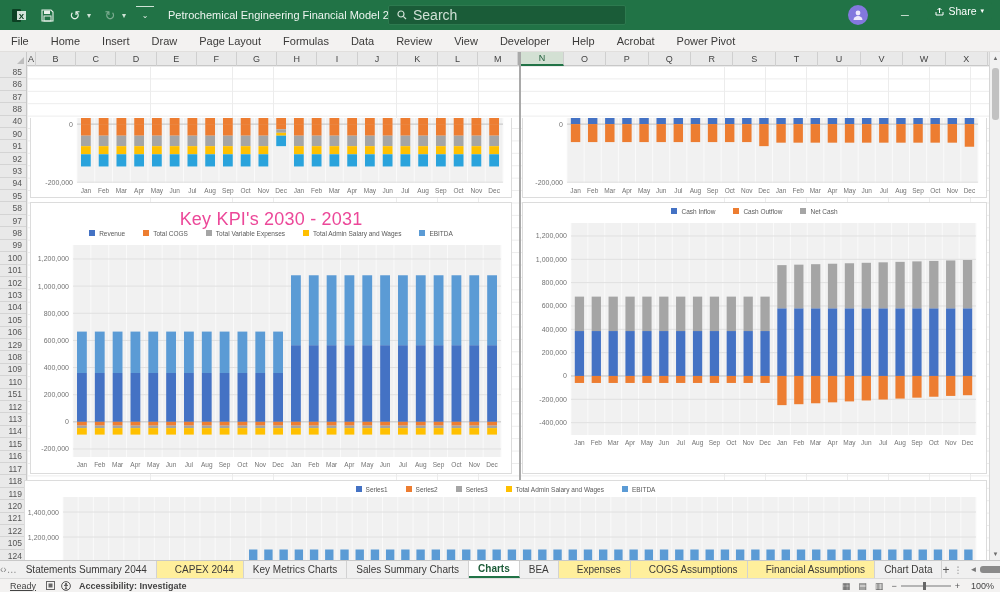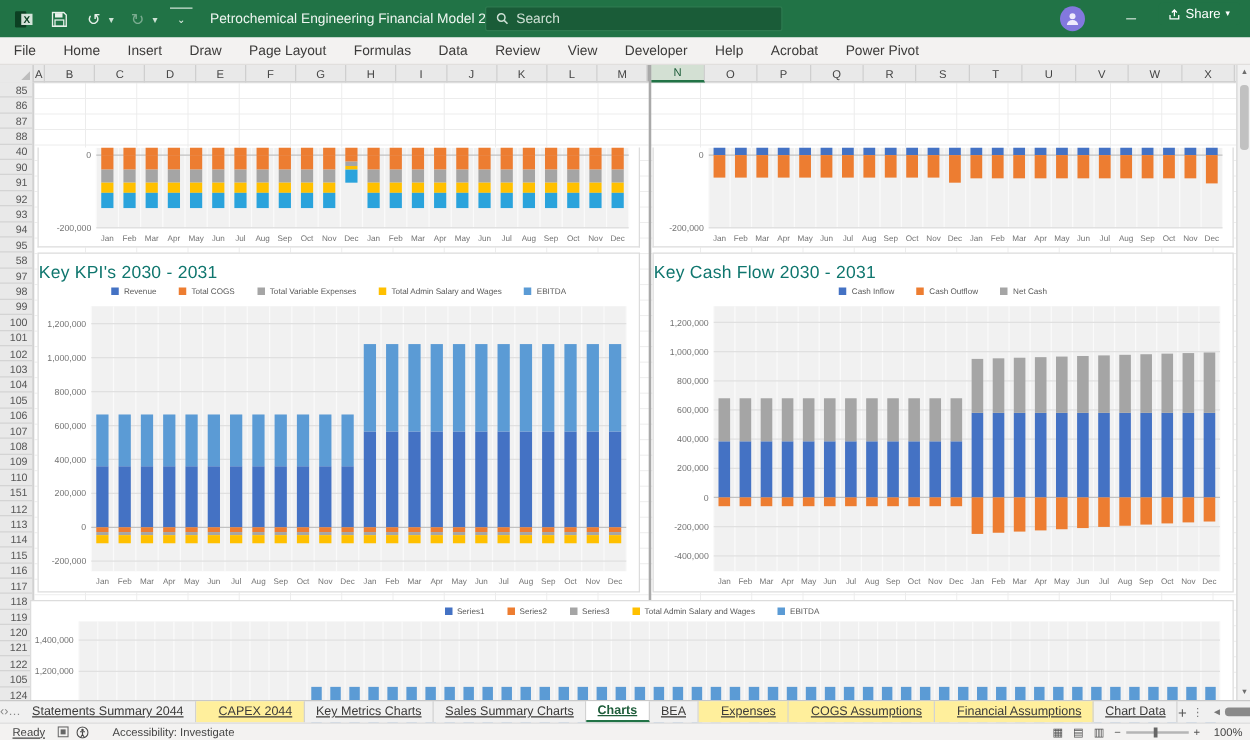--- a/index.html
+++ b/index.html
@@ -8,21 +8,21 @@
 
   
   #titlebar { position:absolute; left:0; top:0; width:1000px; height:30px; background:#217346; display:flex; align-items:center; color:#fff; }
   .qat { display:flex; align-items:center; gap:10px; padding-left:10px; }
   .qat .qbtn { width:18px; height:18px; display:flex; align-items:center; justify-content:center; font-size:13px; color:#e8f1ea; }
   .qbtn.dim { opacity:.45; }
   .qat .caret { font-size:8px; margin-left:-7px; color:#cfe3d6; }
   #title-text { margin-left:14px; font-size:11px; color:#eef5f0; white-space:nowrap; }
   #searchbox { position:absolute; left:388px; top:5px; width:238px; height:20px; background:#1a5c38; border:1px solid #2d7a4f; border-radius:2px; display:flex; align-items:center; padding-left:8px; gap:6px; }
   #searchbox .mag { width:10px; height:10px; }
-  #searchbox .ph { font-size:11px; color:#cfe0d5; }
+  #searchbox .ph { font-size:14px; color:#cfe0d5; }
   #tb-right { position:absolute; right:0; top:0; height:30px; display:flex; align-items:center; }
   #avatar { width:20px; height:20px; border-radius:50%; background:#8378de; display:flex; align-items:center; justify-content:center; margin-right:18px; }
   .winbtn { width:38px; height:30px; display:flex; align-items:center; justify-content:center; font-size:11px; color:#e8f1ea; }
 
   
   #ribbon { position:absolute; left:0; top:30px; width:1000px; height:22px; background:#f3f2f1; border-bottom:1px solid #e1dfdd; display:flex; align-items:center; }
   .rtab { font-size:11px; color:#3b3a39; padding:0 11px; height:22px; display:flex; align-items:center; white-space:nowrap; }
   #share-btn { position:absolute; right:8px; top:2px; height:18px; background:#217346; color:#fff; border-radius:3px; font-size:10.5px; display:flex; align-items:center; gap:4px; padding:0 8px; }
 
   
@@ -40,48 +40,48 @@
   #pane-split { position:absolute; left:519px; top:0; width:2px; height:508px; background:#a9a9a9; }
   
   #vscroll { position:absolute; right:0; top:0; width:11px; height:508px; background:#f1f1f1; border-left:1px solid #d6d6d6; }
   .varrow { width:11px; height:12px; display:flex; align-items:center; justify-content:center; font-size:6px; color:#6d6d6d; }
   #vthumb { position:absolute; left:2px; top:16px; width:7px; height:52px; background:#c1c1c1; border-radius:3px; }
   #vscroll .down { position:absolute; bottom:0; }
 
   
   .chart { position:absolute; background:#fff; border:1px solid #dcdcdc; overflow:hidden; }
   .chart.cut { border-top:none; }
-  .c-title { font-size:14px; color:#0f766e; padding-top:6px; height:22px; letter-spacing:.2px; }
+  .c-title { text-align:center; font-size:18px; color:#ec4899; padding-top:6px; height:22px; letter-spacing:.2px; }
   .c-title:empty { display:none; }
   .legend { display:flex; justify-content:center; gap:18px; align-items:center; height:16px; }
   .legend:empty { display:none; }
   .lg-item { display:flex; align-items:center; gap:4px; font-size:6.5px; color:#595959; }
   .lg-sw { width:6px; height:6px; display:inline-block; }
   #c1 { left:30px;  top:66px;  width:482px; height:80px; }
   #c2 { left:522px; top:66px;  width:465px; height:80px; }
   #c3 { left:30px;  top:150px; width:482px; height:272px; }
   #c4 { left:522px; top:150px; width:465px; height:272px; }
   #c5 { left:24px;  top:428px; width:963px; height:132px; }
 
   
   #tabbar { position:absolute; left:0; top:560px; width:1000px; height:18px; background:#f0f0f0; border-top:1px solid #c8c8c8; display:flex; align-items:stretch; font-size:10px; color:#444; }
   .tnav { width:16px; display:flex; align-items:center; justify-content:center; color:#888; font-size:10px; }
-  .stab { display:flex; align-items:center; padding:0 9px; border-right:1px solid #d2d2d2; white-space:nowrap; color:#3b3a39;text-decoration:underline; }
+  .stab { display:flex; align-items:center; padding:0 9px; border-right:1px solid #d2d2d2; white-space:nowrap; color:#3b3a39; }
   .stab.hl { background:#ffef9c;padding-left:18px; }
   .stab.active { background:#fff; font-weight:bold; color:#1d5c39; border-bottom:2px solid #217346; }
   .addsheet { width:22px; display:flex; align-items:center; justify-content:center; font-size:12px; color:#555; }
   #hscroll { margin-left:auto; display:flex; align-items:center; gap:3px; padding-right:4px; color:#777; }
   #hthumb { width:30px; height:7px; background:#8a8a8a; border-radius:3px; }
   .hdots { font-size:9px; color:#777; padding:0 4px; }
 
   
   #statusbar { position:absolute; left:0; top:578px; width:1000px; height:14px; background:#f3f2f1; border-top:1px solid #dcdcdc; display:flex; align-items:center; font-size:9px; color:#444; }
   #status-ready { padding:0 10px;text-decoration:underline; }
   .sb-ico { display:flex; align-items:center; margin-right:6px; }
-  #sb-access { font-weight:normal; margin-left:13px; }
+  #sb-access { font-weight:bold; margin-left:2px; }
   #sb-right { margin-left:auto; display:flex; align-items:center; gap:8px; padding-right:6px; }
   .viewbtn { font-size:9px; color:#555; }
   #zoomslider { display:flex; align-items:center; gap:4px; color:#555; }
   #ztrack { position:relative; width:50px; height:2px; background:#b5b5b5; }
   #zhandle { position:absolute; left:22px; top:-3px; width:3px; height:8px; background:#666; }
   #zoom-pct { width:26px; text-align:right; color:#444; }
 </style>
 </head>
 <body>
 
@@ -199,21 +199,21 @@
         <div class="rowh">97</div>
         <div class="rowh">98</div>
         <div class="rowh">99</div>
         <div class="rowh">100</div>
         <div class="rowh">101</div>
         <div class="rowh">102</div>
         <div class="rowh">103</div>
         <div class="rowh">104</div>
         <div class="rowh">105</div>
         <div class="rowh">106</div>
-        <div class="rowh">107</div>
+        <div class="rowh">129</div>
         <div class="rowh">108</div>
         <div class="rowh">109</div>
         <div class="rowh">110</div>
         <div class="rowh">151</div>
         <div class="rowh">112</div>
         <div class="rowh">113</div>
         <div class="rowh">114</div>
         <div class="rowh">115</div>
         <div class="rowh">116</div>
         <div class="rowh">117</div>
@@ -722,21 +722,20 @@
           <text x="354.0833333333333" y="226" text-anchor="middle" font-size="6.5" fill="#737373" font-family="Liberation Sans, sans-serif">Jun</text>
           <text x="371.9166666666667" y="226" text-anchor="middle" font-size="6.5" fill="#737373" font-family="Liberation Sans, sans-serif">Jul</text>
           <text x="389.75" y="226" text-anchor="middle" font-size="6.5" fill="#737373" font-family="Liberation Sans, sans-serif">Aug</text>
           <text x="407.5833333333333" y="226" text-anchor="middle" font-size="6.5" fill="#737373" font-family="Liberation Sans, sans-serif">Sep</text>
           <text x="425.4166666666667" y="226" text-anchor="middle" font-size="6.5" fill="#737373" font-family="Liberation Sans, sans-serif">Oct</text>
           <text x="443.25" y="226" text-anchor="middle" font-size="6.5" fill="#737373" font-family="Liberation Sans, sans-serif">Nov</text>
           <text x="461.0833333333333" y="226" text-anchor="middle" font-size="6.5" fill="#737373" font-family="Liberation Sans, sans-serif">Dec</text>
         </svg>
     </div>
     <div id="c4" class="chart">
-      <div class="c-title">Key Cash Flow 2030 - 2031</div>
       <div class="legend">
           <span class="lg-item">
             <span class="lg-sw" style="background: rgb(68, 114, 196);"></span>
             <span>Cash Inflow</span>
           </span>
           <span class="lg-item">
             <span class="lg-sw" style="background: rgb(237, 125, 49);"></span>
             <span>Cash Outflow</span>
           </span>
           <span class="lg-item">

